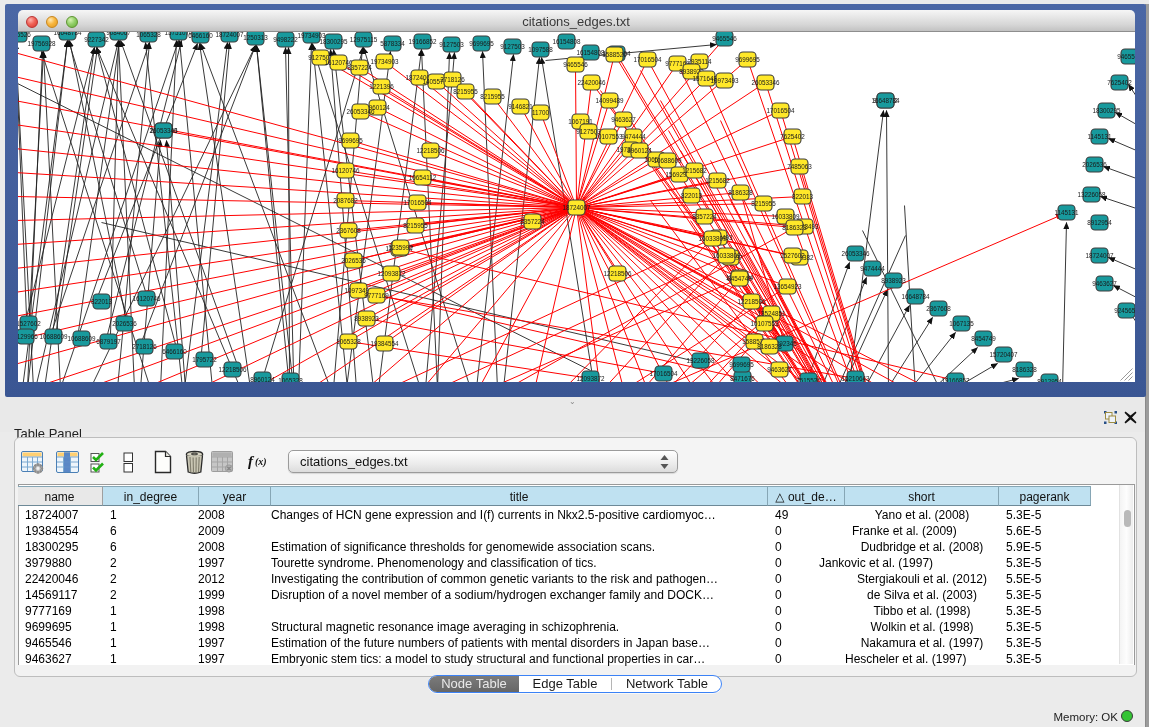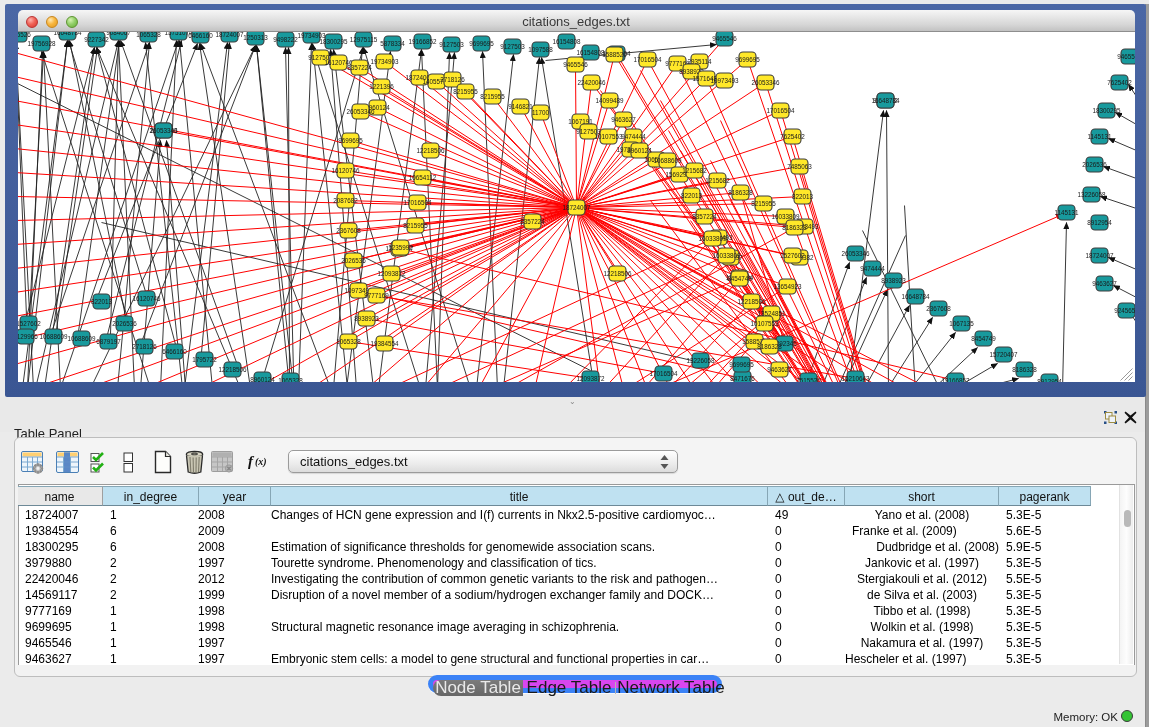--- a/index.html
+++ b/index.html
@@ -22,22 +22,22 @@
   font-size:12px; color:#111; text-align:center; line-height:20px; }
 .trow { position:absolute; left:0; width:1149px; height:16px; font-size:12px; color:#000; }
 .trow span { position:absolute; top:1px; white-space:nowrap; }
 .ell { overflow:hidden; text-overflow:ellipsis; }
 
 .ticon { position:absolute; }
 #combo { position:absolute; left:288px; top:450px; width:390px; height:23px; border:1px solid #9b9b9b; border-radius:5px;
   background:linear-gradient(#fff,#ececec 60%,#dcdcdc); box-shadow:0 1px 1px rgba(0,0,0,0.12); font-size:13px; color:#111; }
 #combo .txt { position:absolute; left:11px; top:3px; }
 
-#tabs { position:absolute; left:428px; top:675px; width:294px; height:18px; border:5px solid #3b82f6; border-radius:9px;
-  background:#d946ef; box-shadow:0 1px 0 rgba(255,255,255,0.7); font-size:17px; }
+#tabs { position:absolute; left:428px; top:675px; width:294px; height:18px; border:1px solid #3b82f6; border-radius:9px;
+  background:#ffffff; box-shadow:0 1px 0 rgba(255,255,255,0.7); font-size:13px; }
 #tabs .seg { position:absolute; top:0; height:16px; line-height:16px; text-align:center; color:#1a1a1a; }
 #tabs .sel { background:linear-gradient(#7b7b7b,#666); color:#e9e9e9; border-radius:8px 0 0 8px; }
 .divline { position:absolute; top:2px; height:12px; width:1px; background:#b5b5b5; }
 #memory { position:absolute; right:31px; top:711px; font-size:11.5px; color:#222; }
 #memdot { position:absolute; right:16px; top:710px; width:12px; height:12px; border-radius:50%; background:#35c435; border:1px solid #3c3c3c; }
 </style></head>
 <body>
 <div id="root">
 <div id="rstrip"></div>
 <div id="frame">
@@ -1071,30 +1071,30 @@
       <span style="left:775px">0</span>
 <span style="left:852px;width:154px;text-align:left">Franke et al. (2009)</span>
       <span style="left:1006px">5.6E-5</span>
     </div>
 <div class="trow" style="top:539px">
 <span style="left:25px">18300295</span>
       <span style="left:110px">6</span>
       <span style="left:198px">2008</span>
 <span style="left:271px;width:492px" class="ell">Estimation of significance thresholds for genomewide association scans.</span>
       <span style="left:775px">0</span>
-<span style="left:845px;width:154px;text-align:right">Dudbridge et al. (2008)</span>
+<span style="left:845px;width:154px;text-align:center">Dudbridge et al. (2008)</span>
       <span style="left:1006px">5.9E-5</span>
     </div>
 <div class="trow" style="top:555px">
 <span style="left:25px">3979880</span>
       <span style="left:110px">2</span>
       <span style="left:198px">1997</span>
 <span style="left:271px;width:492px" class="ell">Tourette syndrome. Phenomenology and classification of tics.</span>
       <span style="left:775px">0</span>
-<span style="left:845px;width:154px;text-align:center">Jankovic et al. (1997)</span>
+<span style="left:819px;width:154px;text-align:left">Jankovic et al. (1997)</span>
       <span style="left:1006px">5.3E-5</span>
     </div>
 <div class="trow" style="top:571px">
 <span style="left:25px">22420046</span>
       <span style="left:110px">2</span>
       <span style="left:198px">2012</span>
 <span style="left:271px;width:492px" class="ell">Investigating the contribution of common genetic variants to the risk and pathogen…</span>
       <span style="left:775px">0</span>
 <span style="left:845px;width:154px;text-align:center">Stergiakouli et al. (2012)</span>
       <span style="left:1006px">5.5E-5</span>
@@ -1122,29 +1122,30 @@
       <span style="left:198px">1998</span>
 <span style="left:271px;width:492px" class="ell">Structural magnetic resonance image averaging in schizophrenia.</span>
       <span style="left:775px">0</span>
 <span style="left:845px;width:154px;text-align:center">Wolkin et al. (1998)</span>
       <span style="left:1006px">5.3E-5</span>
     </div>
 <div class="trow" style="top:635px">
 <span style="left:25px">9465546</span>
       <span style="left:110px">1</span>
       <span style="left:198px">1997</span>
+<span style="left:271px;width:492px" class="ell">Estimation of the future numbers of patients with mental disorders in Japan base…</span>
       <span style="left:775px">0</span>
 <span style="left:845px;width:154px;text-align:center">Nakamura et al. (1997)</span>
       <span style="left:1006px">5.3E-5</span>
     </div>
 <div class="trow" style="top:651px">
 <span style="left:25px">9463627</span>
       <span style="left:110px">1</span>
       <span style="left:198px">1997</span>
-<span style="left:271px;width:492px" class="ell">Embryonic stem cells: a model to gene structural and functional properties in car…</span>
+<span style="left:271px;width:492px" class="ell">Embryonic stem tics: a model to study structural and functional properties in car…</span>
       <span style="left:775px">0</span>
 <span style="left:845px;width:154px;text-align:left">Hescheler et al. (1997)</span>
       <span style="left:1006px">5.3E-5</span>
     </div>
 <div style="position:absolute;left:1119px;top:485px;width:14px;height:179px;background:linear-gradient(90deg,#f4f4f4,#fdfdfd 50%,#ededed);border-left:1px solid #e2e2e2"></div>
 <div style="position:absolute;left:1124px;top:510px;width:7px;height:17px;border-radius:4px;background:#b9b9b9"></div>
 <div id="tabs">
   <div class="seg sel" style="left:0;width:90px">Node Table</div>
   <div class="seg" style="left:90px;width:92px">Edge Table</div>
   <div class="seg" style="left:182px;width:112px">Network Table</div>

